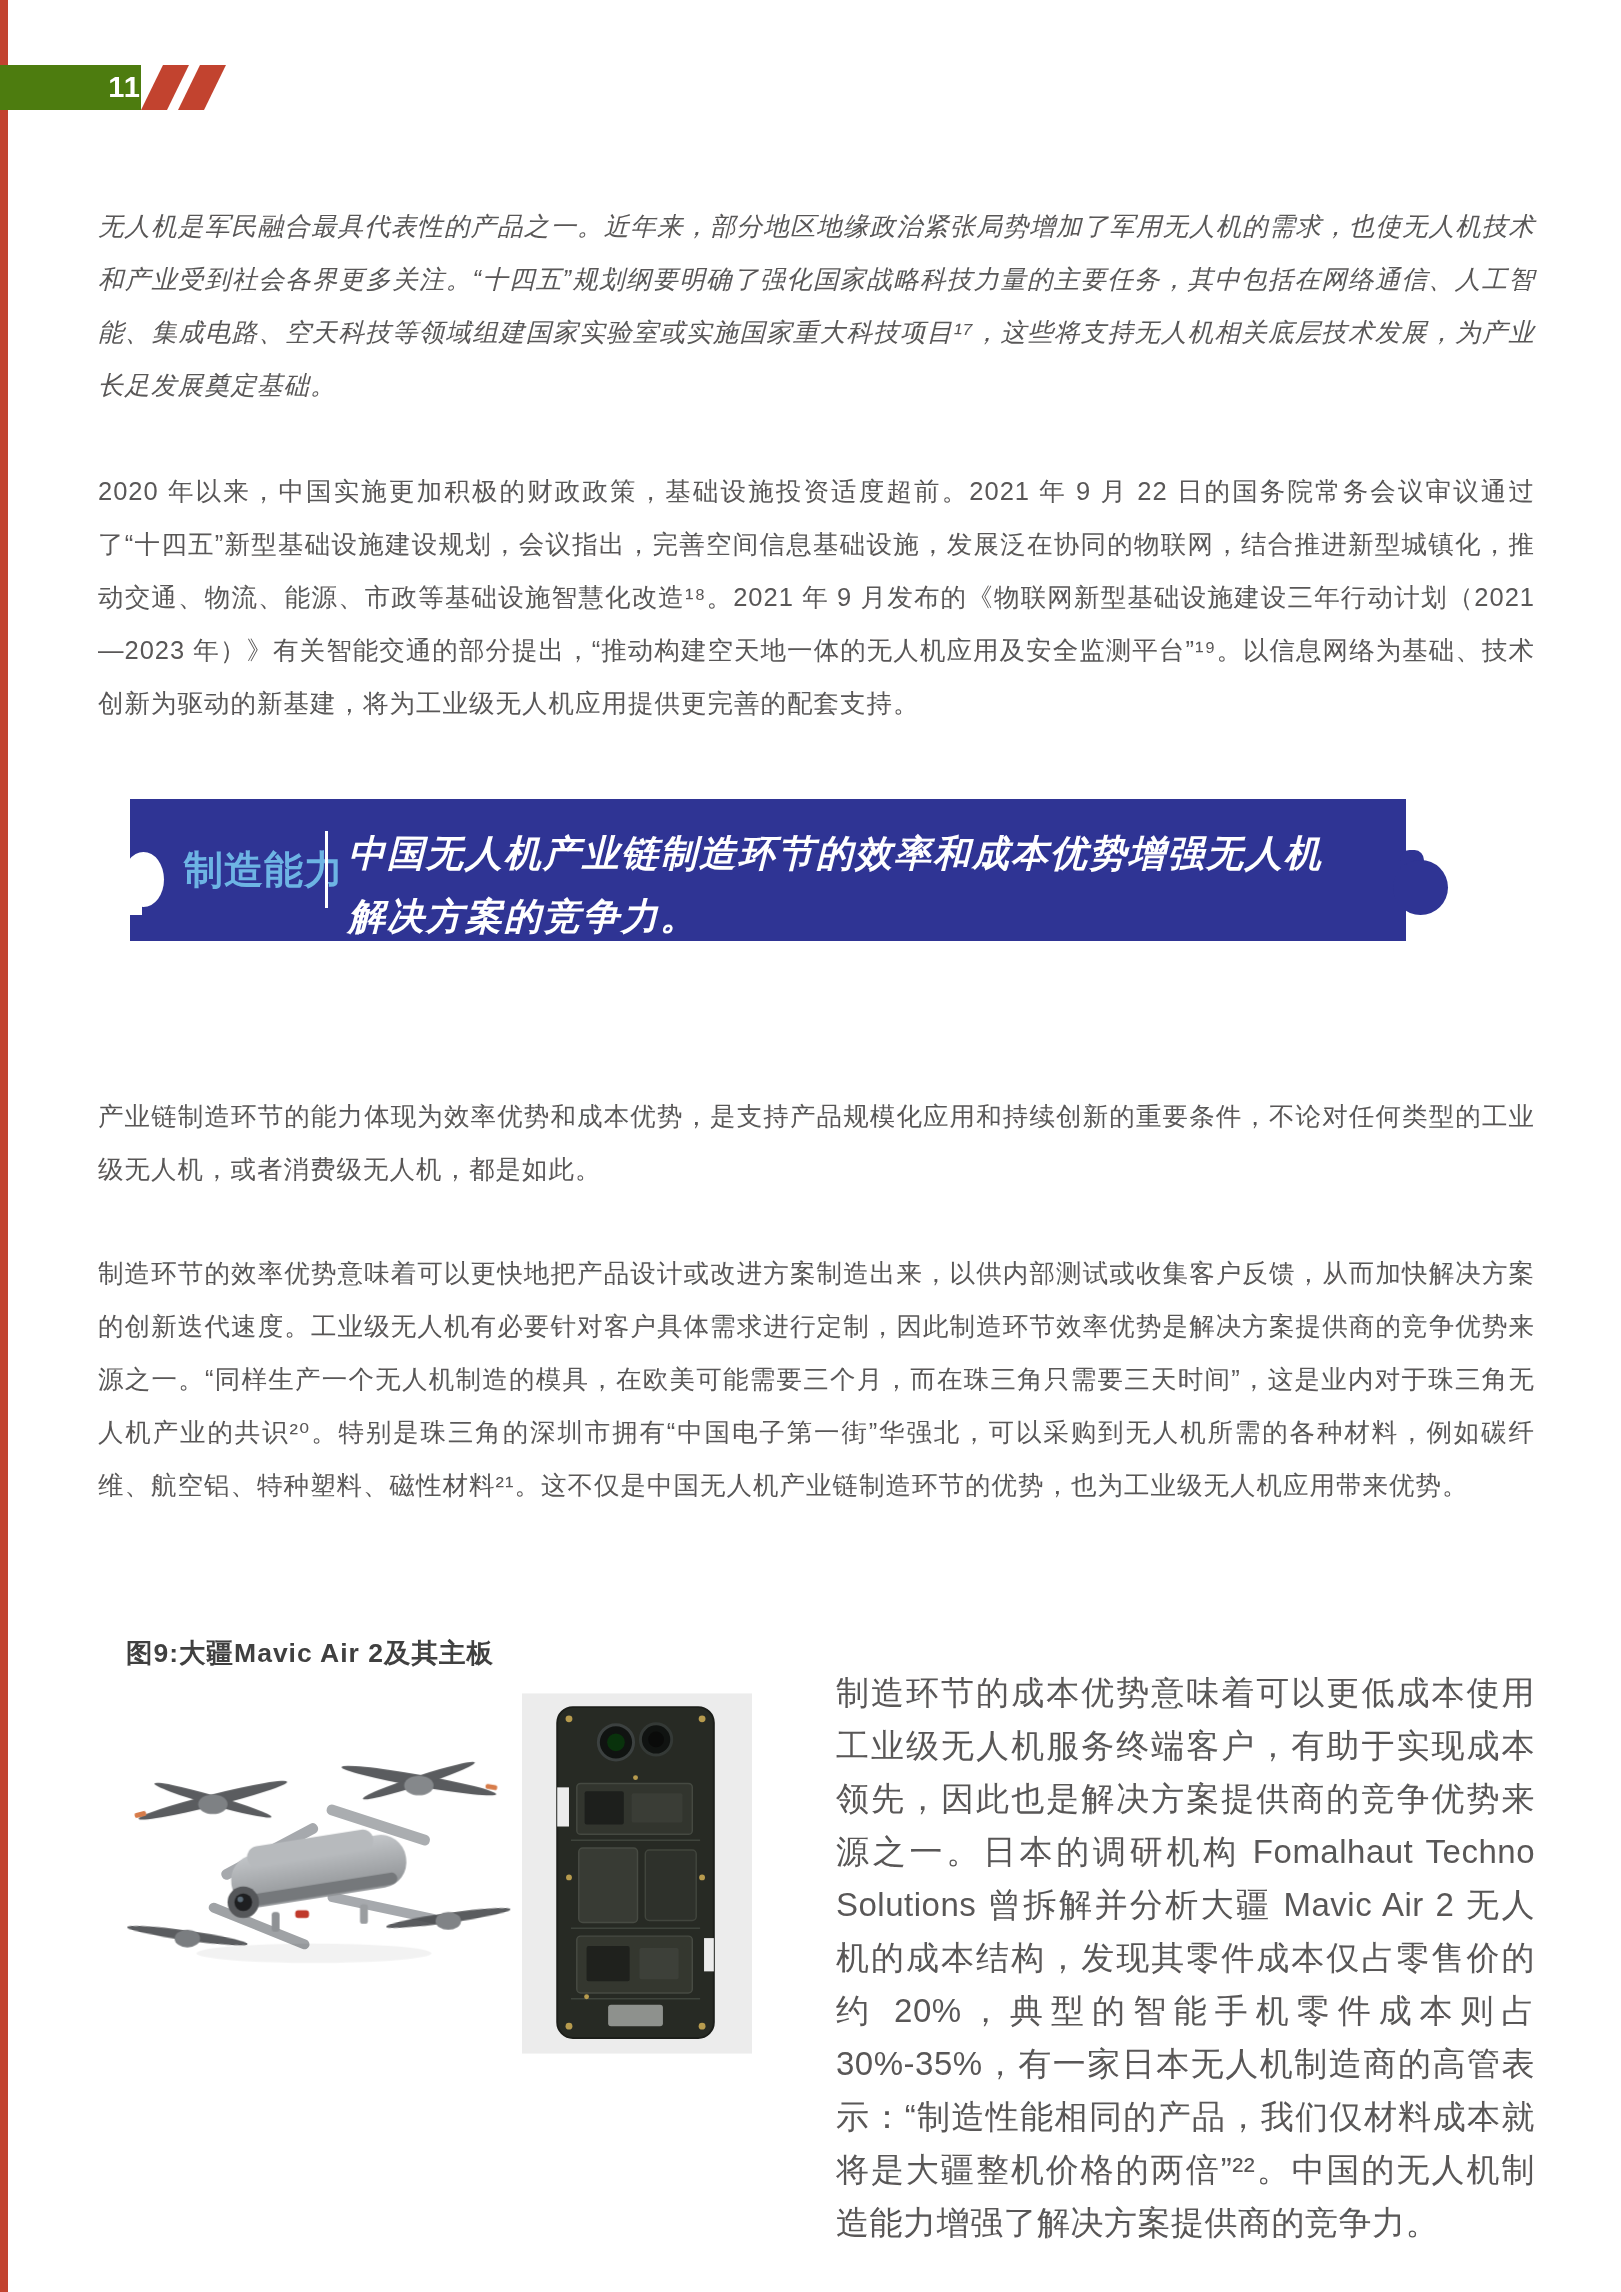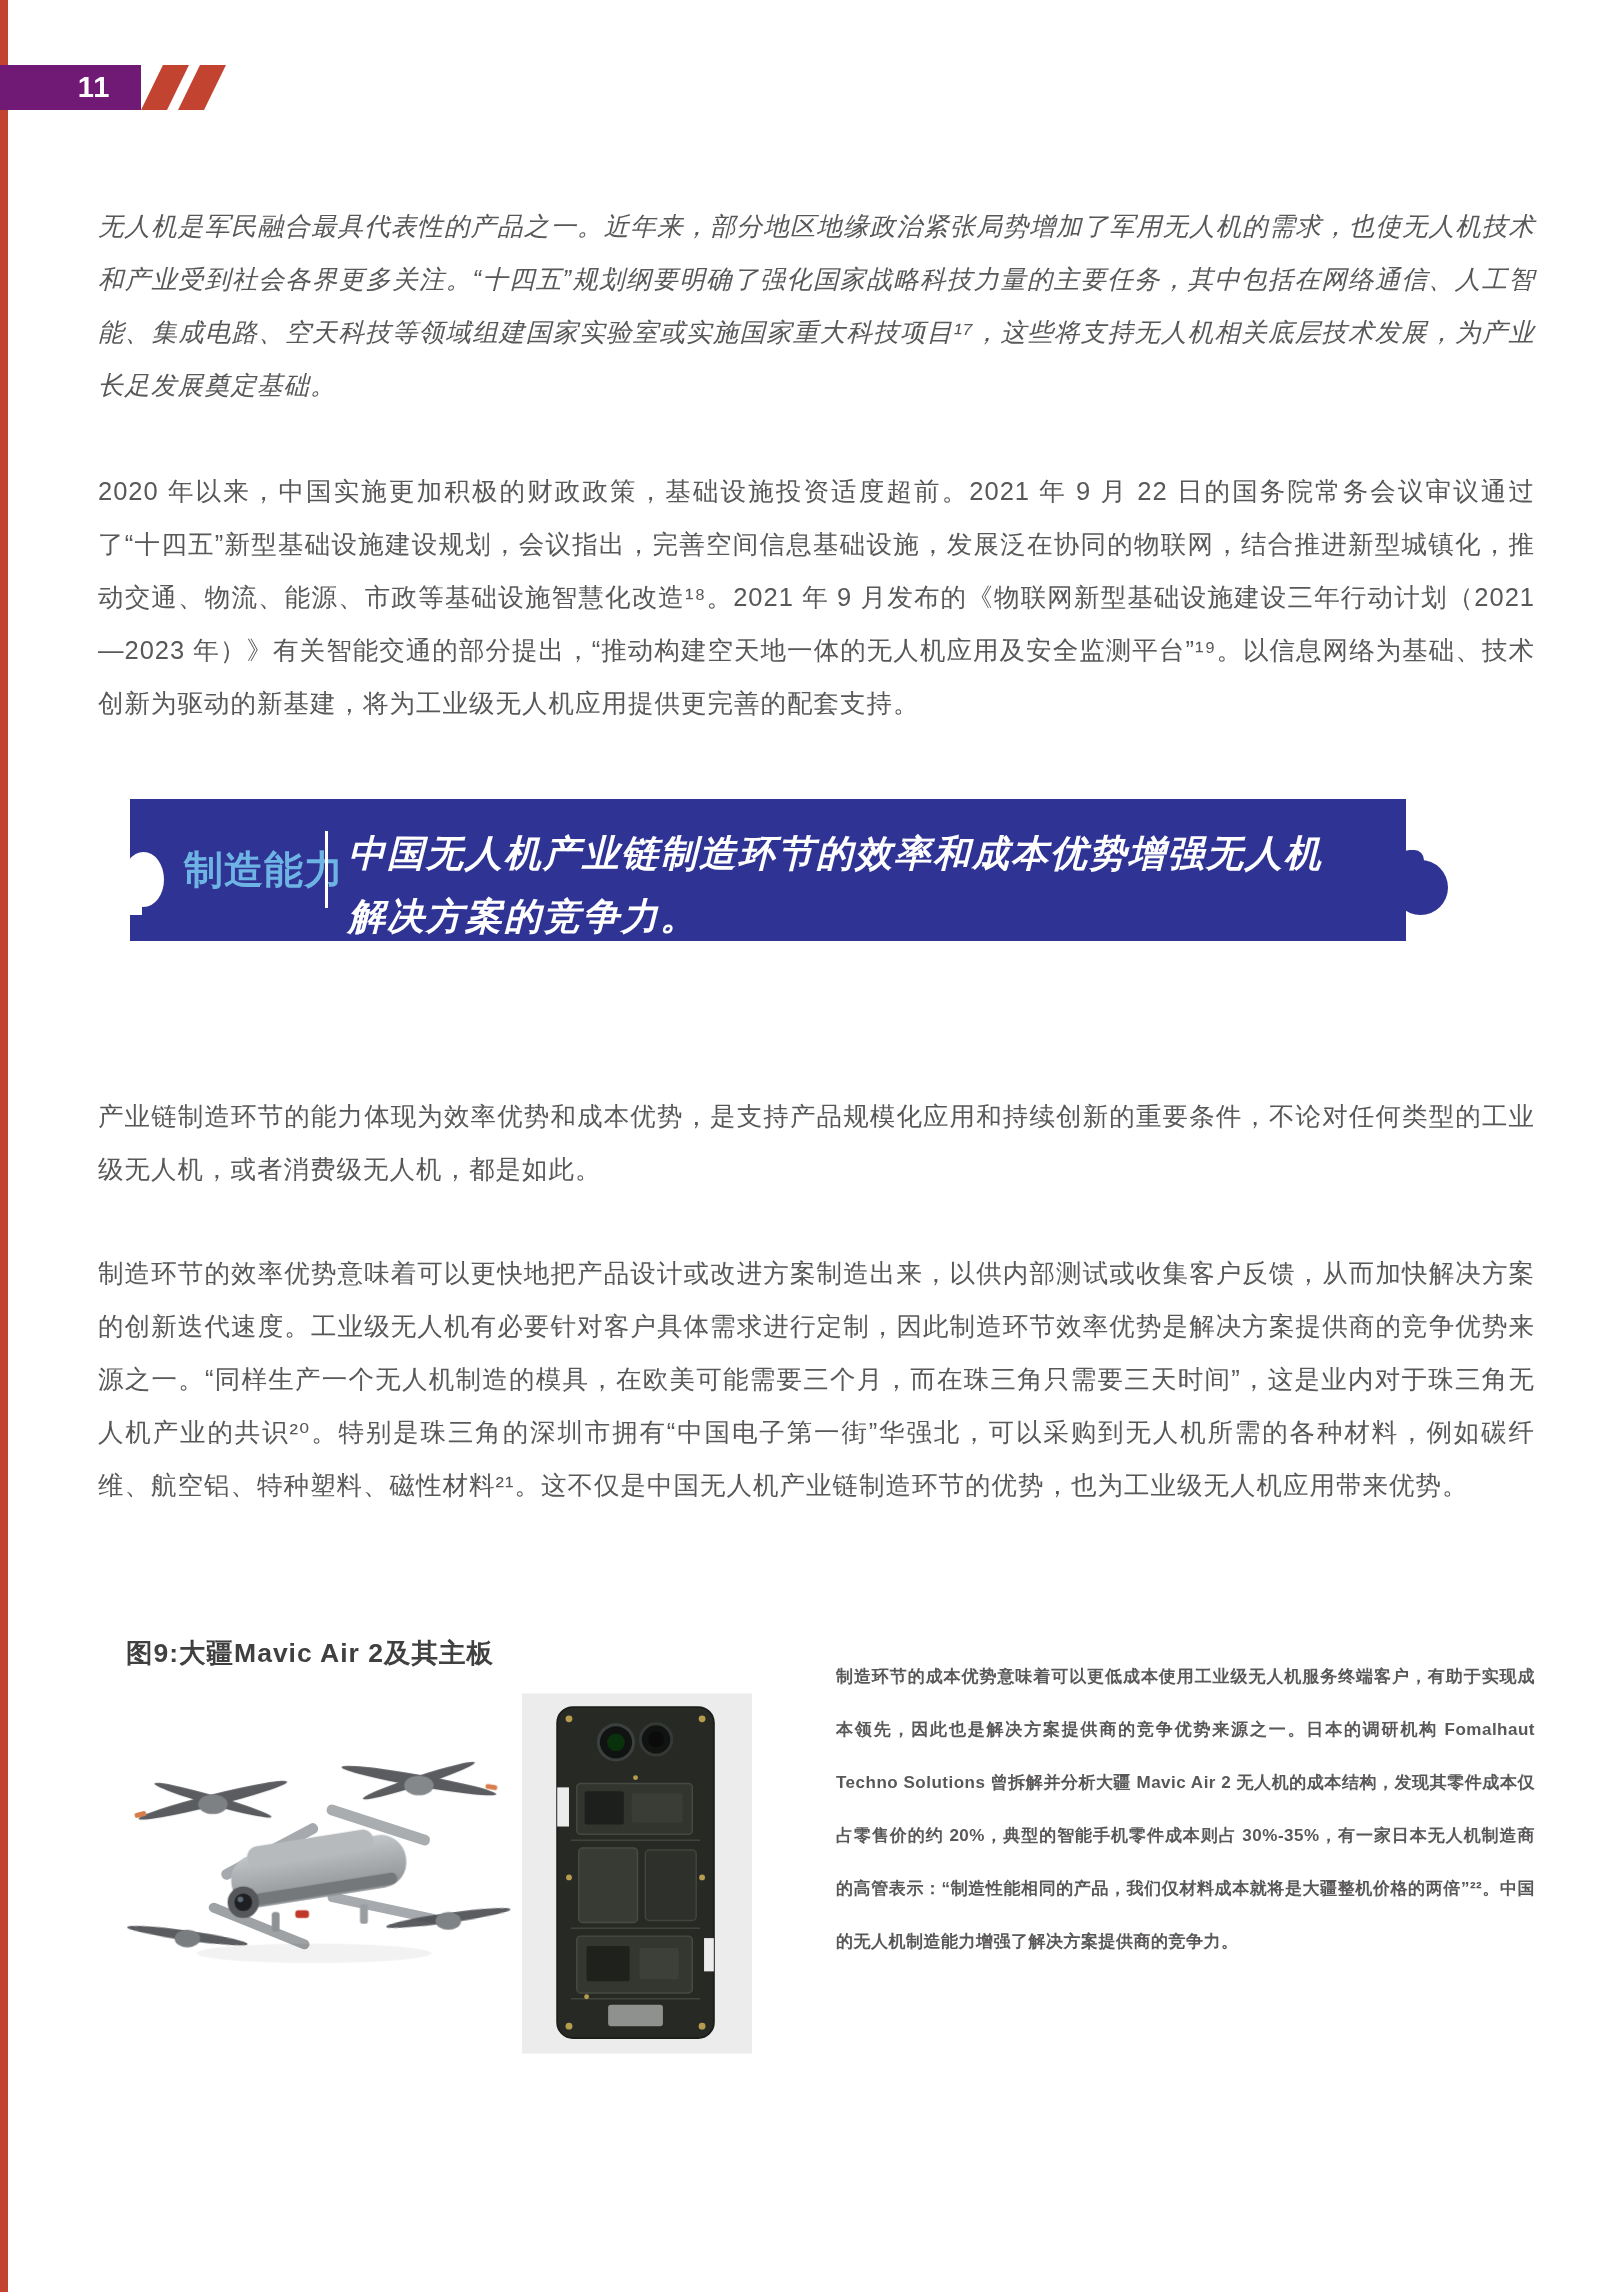--- a/index.html
+++ b/index.html
@@ -9,23 +9,23 @@
     background:#ffffff;
     font-family:"Liberation Sans","DejaVu Sans",sans-serif;
     overflow:hidden;
   }
   
   .edge-bar{position:absolute;left:0;top:0;width:7.8px;height:2293px;background:#c2432f;}
 
   
   .pagenum-block{
     position:absolute;left:0;top:65px;width:141px;height:45px;
-    background:#701a75;color:#ffffff;
+    background:#4d7c0f;color:#ffffff;
     font-size:29px;font-weight:bold;
-    display:flex;align-items:center;justify-content:center;
+    display:flex;align-items:center;justify-content:flex-end;
     padding-left:47px;box-sizing:border-box;
     letter-spacing:1px;
   }
   .slash{position:absolute;top:65px;width:25.5px;height:45px;background:#c2432f;transform:skewX(-26deg);}
   .slash-1{left:152px;}
   .slash-2{left:189px;}
 
   
   .para{
     position:absolute;left:98px;width:1437px;
@@ -78,22 +78,22 @@
   .fig-drone{position:absolute;left:103px;top:1710px;width:412px;height:309px;}
   .fig-board{position:absolute;left:522px;top:1693px;width:230px;height:361px;}
   .fig-source{
     position:absolute;left:98px;top:2066px;width:578px;
     font-size:21.6px;color:#9b9b9b;text-align:right;letter-spacing:0.5px;
   }
 
   
   .right-col{
     position:absolute;left:836px;top:1633px;width:699px;
-    font-size:17px;line-height:53px;letter-spacing:0.5px;
-    color:#595757;text-align:justify;font-weight:bold;
+    font-size:33px;line-height:53px;letter-spacing:0.5px;
+    color:#595757;text-align:justify;
   }
 </style>
 </head>
 <body>
 
 <div class="page">
 
   <div class="edge-bar"></div>
 
   <div class="pagenum-block">

